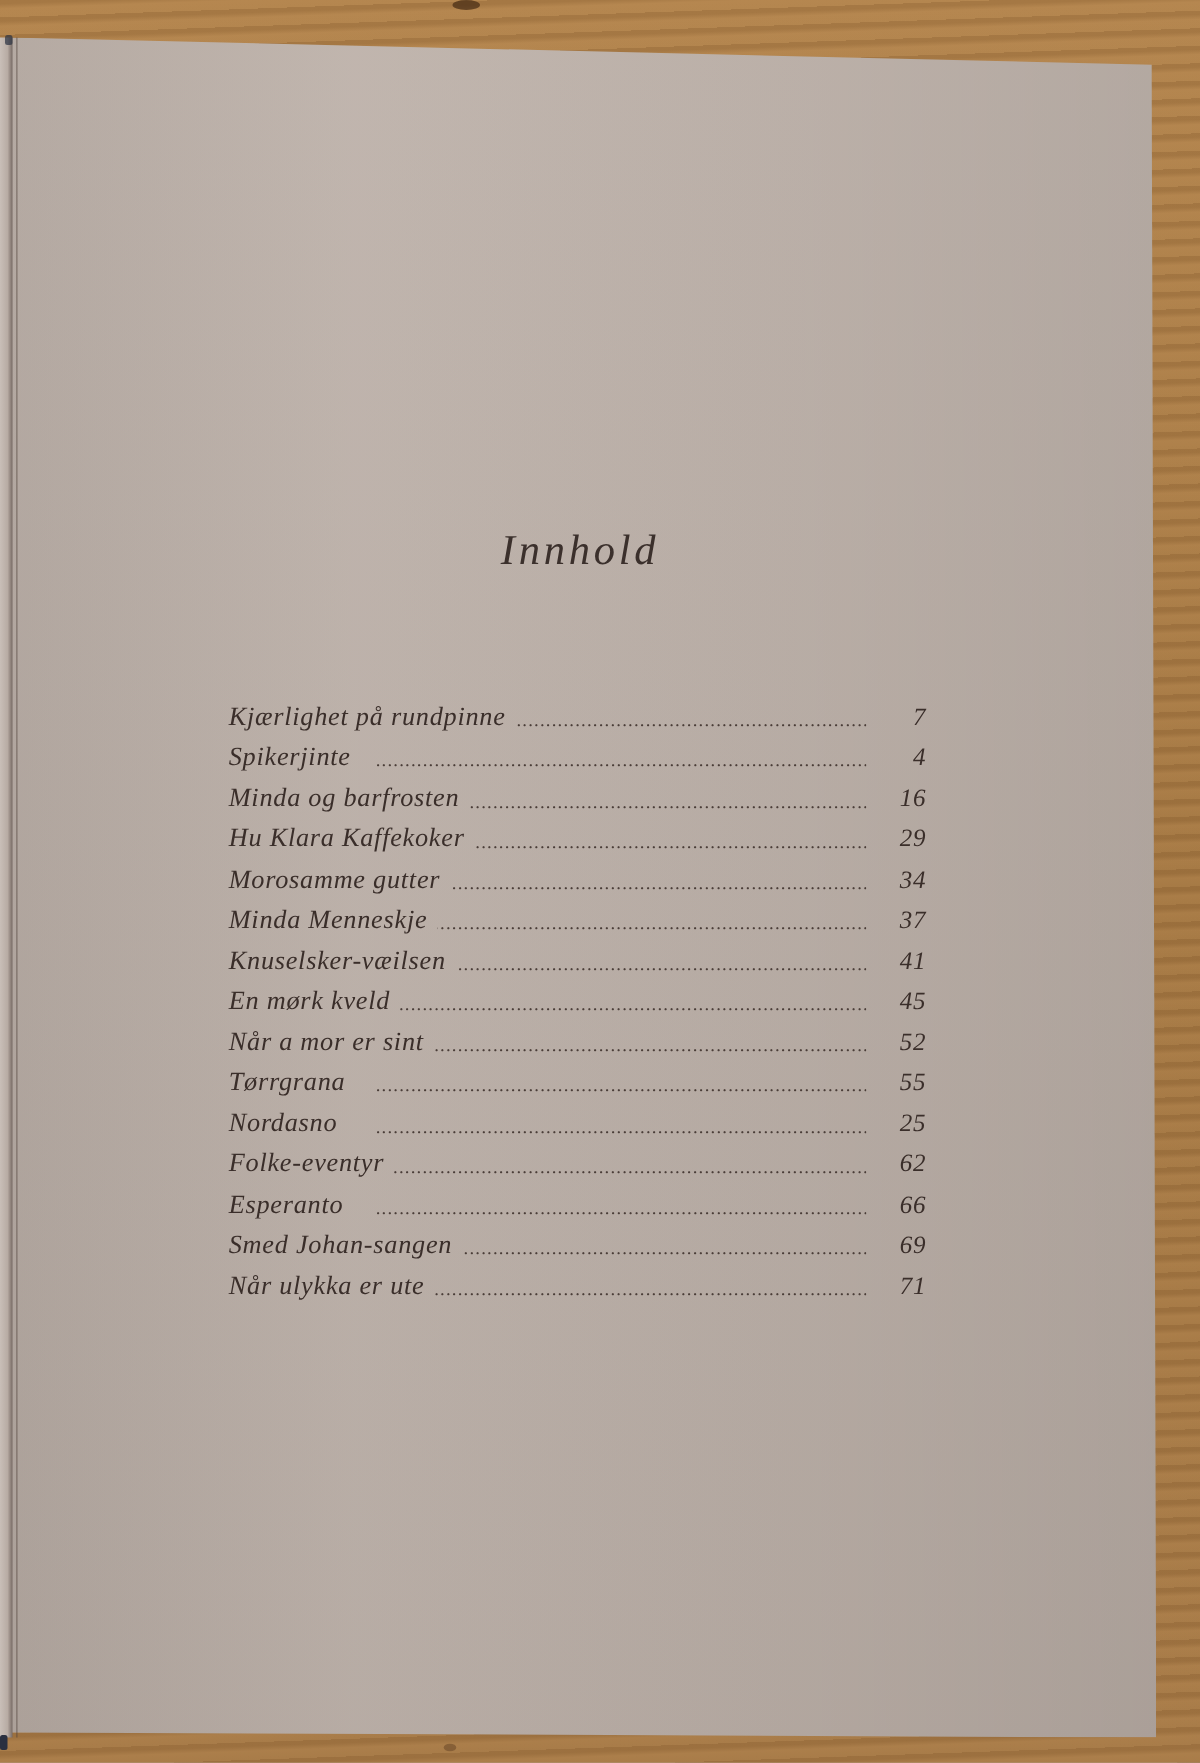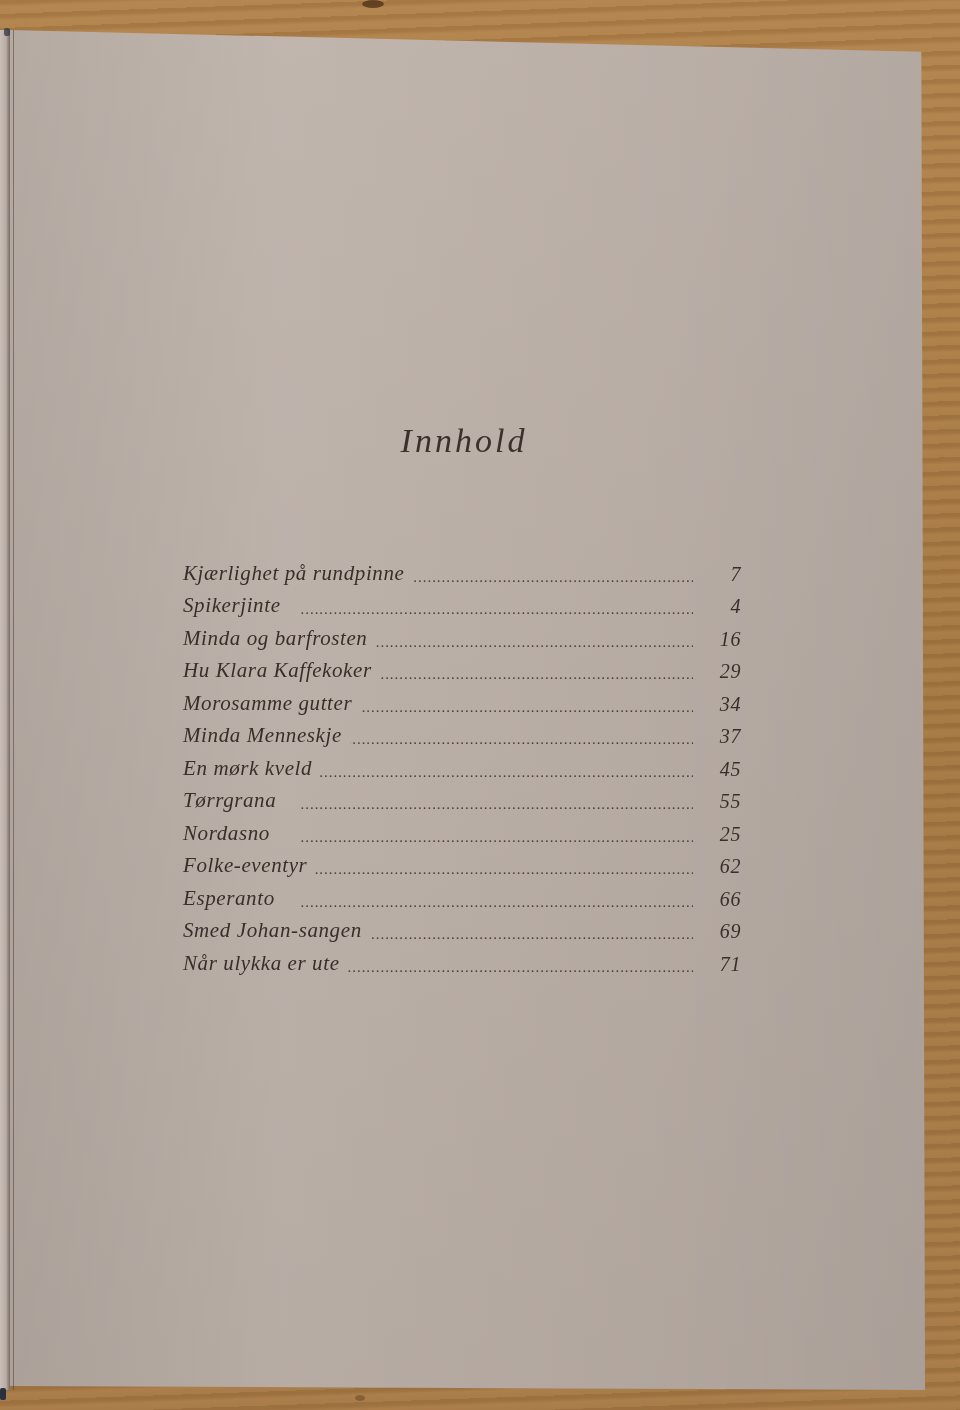--- a/index.html
+++ b/index.html
@@ -149,23 +149,33 @@
       <span class="title">Morosamme gutter</span>
       <span class="leader"></span>
       <span class="page-num">34</span>
     </li>
     <li class="toc-item">
       <span class="title">Minda Menneskje</span>
       <span class="leader"></span>
       <span class="page-num">37</span>
     </li>
     <li class="toc-item">
+      <span class="title">Knuselsker-væilsen</span>
+      <span class="leader"></span>
+      <span class="page-num">41</span>
+    </li>
+    <li class="toc-item">
       <span class="title">En mørk kveld</span>
       <span class="leader"></span>
       <span class="page-num">45</span>
+    </li>
+    <li class="toc-item">
+      <span class="title">Når a mor er sint</span>
+      <span class="leader"></span>
+      <span class="page-num">52</span>
     </li>
     <li class="toc-item">
       <span class="title">Tørrgrana</span>
       <span class="leader"></span>
       <span class="page-num">55</span>
     </li>
     <li class="toc-item">
       <span class="title">Nordasno</span>
       <span class="leader"></span>
       <span class="page-num">25</span>

